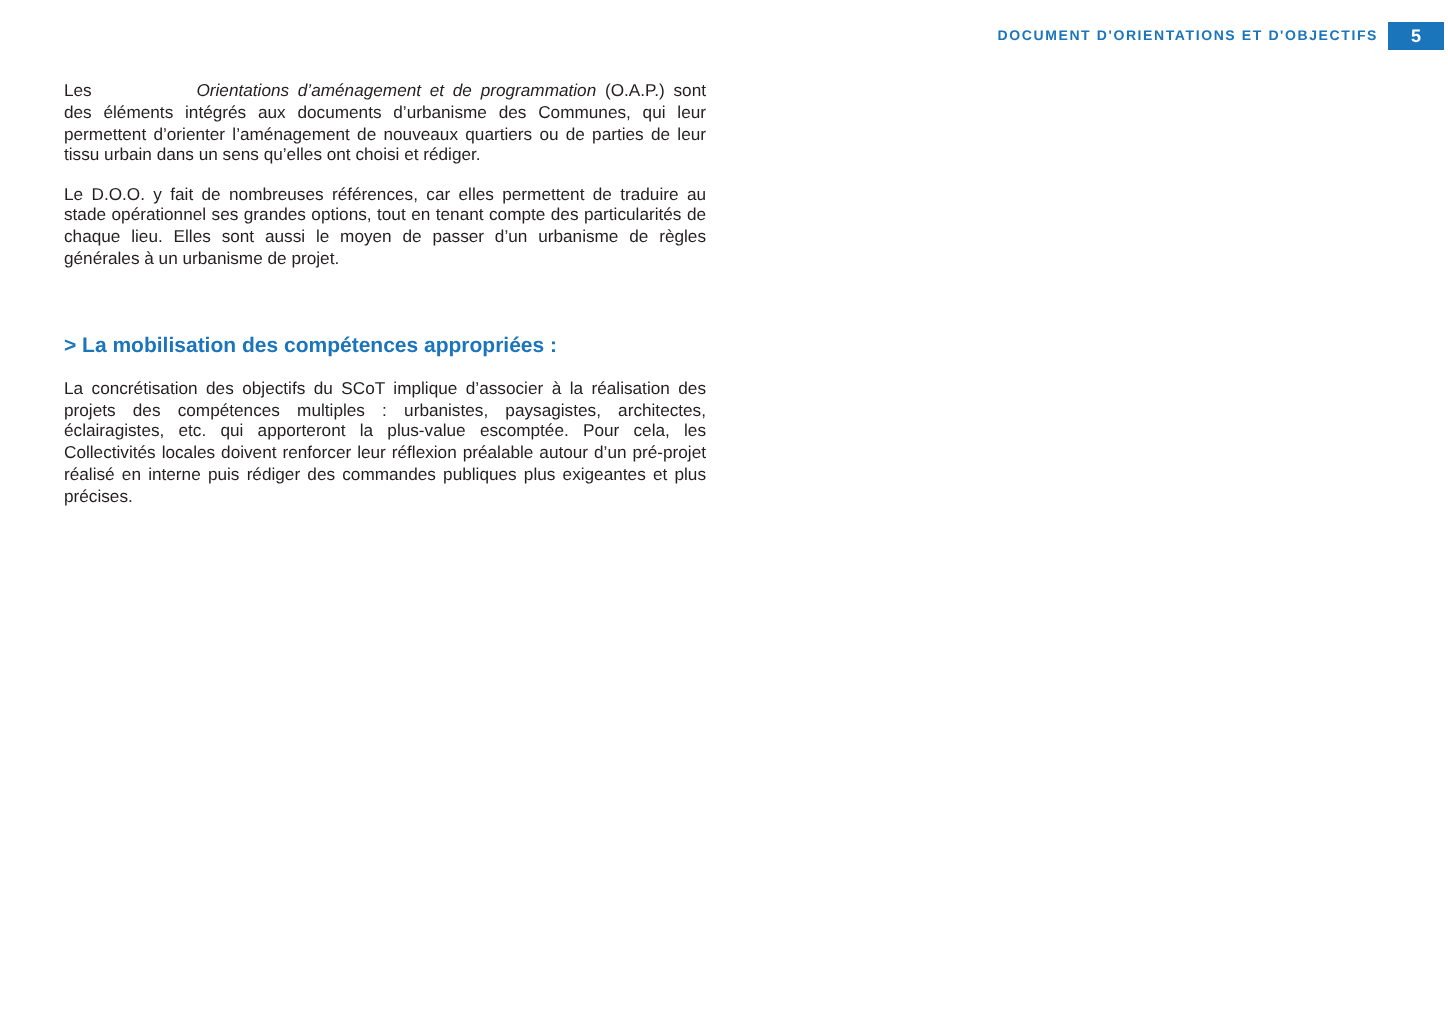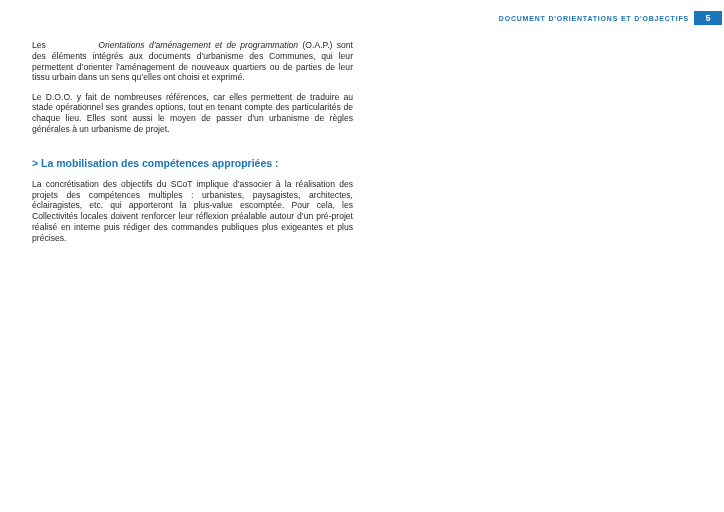--- a/index.html
+++ b/index.html
@@ -45,21 +45,21 @@
     width: 321px;
     color: #231f20;
   }
   .heading {
     margin: 0 0 10px 0;
     font-size: 10.5px;
     line-height: 12px;
     color: #1b75bb;
     font-weight: bold;
   }
-  .heading-2 { margin-top: 22px; }
+  .heading-2 { margin-top: 32px; }
   .para {
     margin: 0 0 8.5px 0;
     font-size: 8.6px;
     line-height: 10.8px;
     text-align: justify;
   }
   .para em { font-style: italic; margin-left: 48px; }
 </style>
 </head>
 <body>
@@ -69,21 +69,21 @@
   <header class="header">
     <span class="header-title">DOCUMENT D'ORIENTATIONS ET D'OBJECTIFS</span>
     <span class="page-number-box">
       <span>5</span>
     </span>
   </header>
 
   <main class="content">
 
 
-    <p class="para"><span>Les </span><em>Orientations d’aménagement et de programmation</em><span> (O.A.P.) sont des éléments intégrés aux documents d’urbanisme des Communes, qui leur permettent d’orienter l’aménagement de nouveaux quartiers ou de parties de leur tissu urbain dans un sens qu’elles ont choisi et exprimé.</span></p>
+    <p class="para"><span>Les </span><em>Orientations d’aménagement et de programmation</em><span> (O.A.P.) sont des éléments intégrés aux documents d’urbanisme des Communes, qui leur permettent d’orienter l’aménagement de nouveaux quartiers ou de parties de leur tissu urbain dans un sens qu’elles ont choisi et rédiger.</span></p>
 
     <p class="para">Le D.O.O. y fait de nombreuses références, car elles permettent de traduire au stade opérationnel ses grandes options, tout en tenant compte des particularités de chaque lieu. Elles sont aussi le moyen de passer d’un urbanisme de règles générales à un urbanisme de projet.</p>
 
     <h2 class="heading heading-2">&gt; La mobilisation des compétences appropriées :</h2>
 
     <p class="para">La concrétisation des objectifs du SCoT implique d’associer à la réalisation des projets des compétences multiples : urbanistes, paysagistes, architectes, éclairagistes, etc. qui apporteront la plus-value escomptée. Pour cela, les Collectivités locales doivent renforcer leur réflexion préalable autour d’un pré-projet réalisé en interne puis rédiger des commandes publiques plus exigeantes et plus précises.</p>
 
 
   </main>
 

